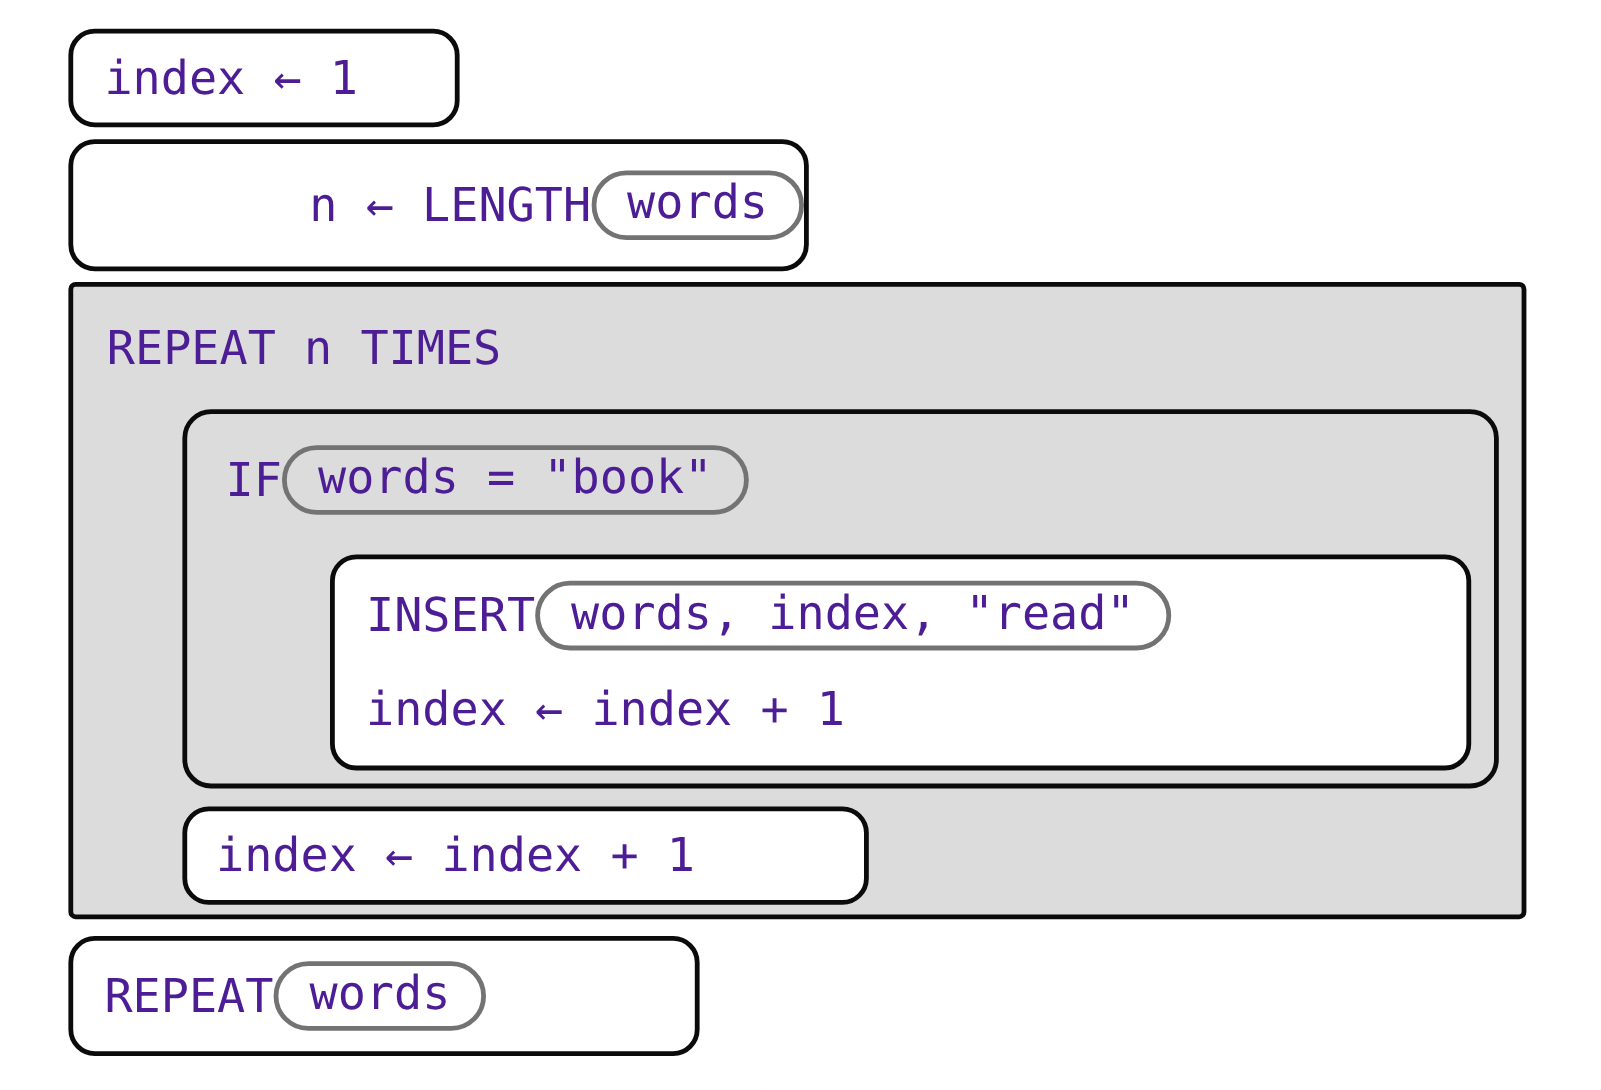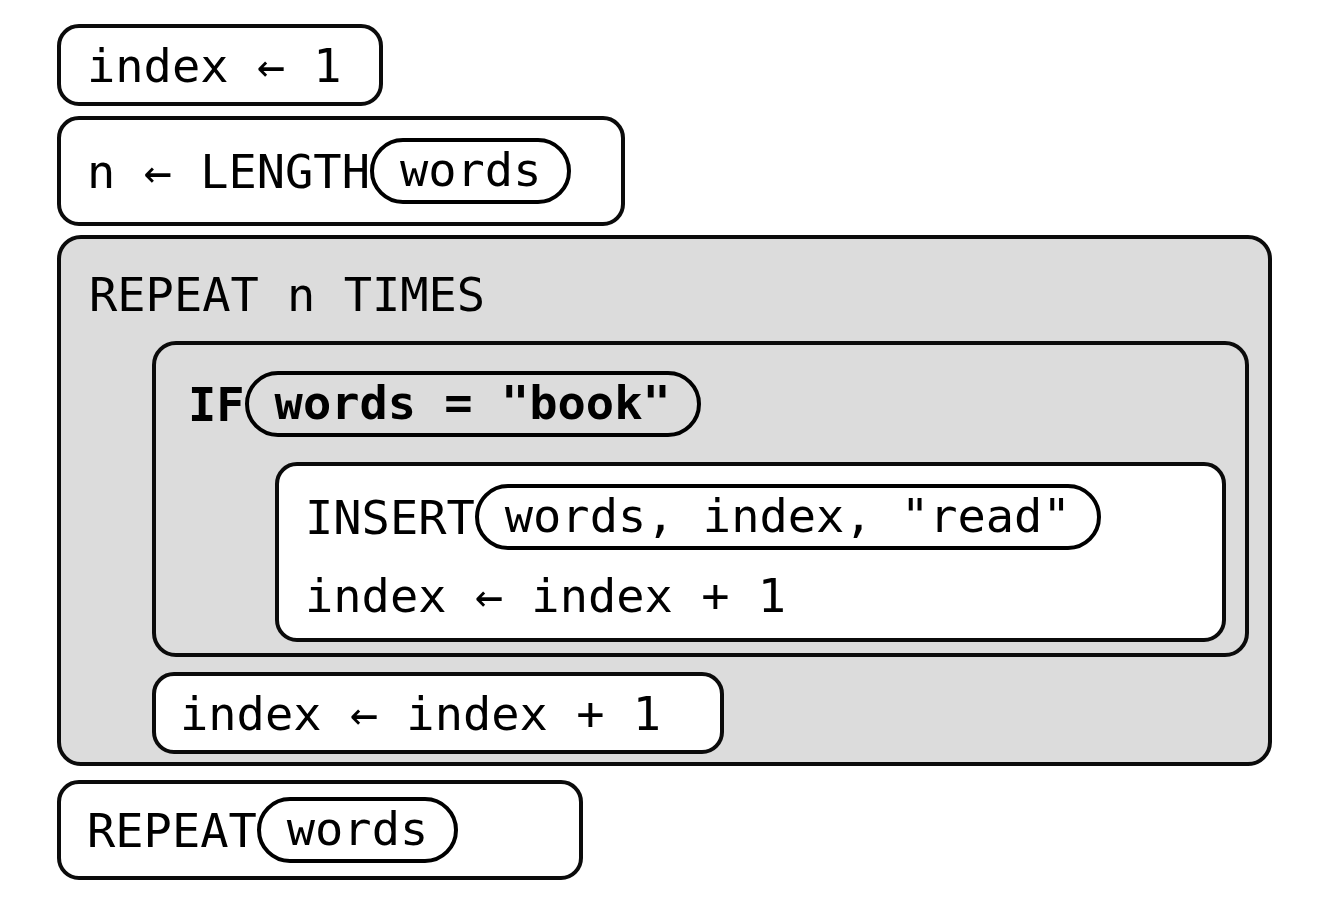--- a/index.html
+++ b/index.html
@@ -25,37 +25,37 @@
   
   .block {
     position: absolute;
     box-sizing: border-box;
     border: 4px solid #0b0b0b;
     background: #ffffff;
     display: flex;
     align-items: center;
   }
   .block-rounded { border-radius: 22px; }
-  .block-container { border-radius: 24px; background: #dcdcdc; display: block; }
+  .block-container { border-radius: 6px; background: #dcdcdc; display: block; }
 
   .code {
     font-family: "DejaVu Sans Mono", "Liberation Mono", monospace;
-    font-size: 47px;
+    font-size: 39px;
     line-height: 1;
-    color: #000000;
+    color: #4c1d95;
     white-space: pre;
     letter-spacing: 0px;
   }
 
   
   .pill {
     display: inline-flex;
     align-items: center;
     box-sizing: border-box;
-    border: 4px solid #000000;
+    border: 4px solid #737373;
     border-radius: 999px;
     background: transparent;
     padding: 4px 26px 7px 26px;
     vertical-align: middle;
   }
   .pill-white { background: #ffffff; }
   .pill-gray  { background: #dcdcdc; }
 
   .row {
     display: flex;
@@ -63,40 +63,41 @@
     white-space: nowrap;
   }
 
   
   #blk-index-init {
     left: 57px;  top: 24px;  width: 326px; height: 82px;
     padding-left: 26px;
   }
 
   #blk-n-length {
-    left: 57px;  top: 116px; width: 568px; height: 110px;
+    left: 57px;  top: 116px; width: 617px; height: 110px;
     padding-left: 26px;
+    justify-content: flex-end;
   }
 
   #blk-repeat {
     left: 57px;  top: 235px; width: 1215px; height: 531px;
     background: #dcdcdc;
   }
   #repeat-label {
     position: absolute; left: 28px; top: 32px;
   }
 
   #blk-if {
     left: 91px;  top: 102px; width: 1097px; height: 316px;
     background: #dcdcdc;
     border-radius: 24px;
   }
   #if-header {
     position: absolute; left: 32px; top: 26px;
-    display: flex; align-items: center; font-weight: bold;
+    display: flex; align-items: center;
   }
   #if-keyword { margin-right: 0px; }
 
   #blk-insert {
     left: 119px; top: 117px; width: 951px; height: 180px;
     background: #ffffff;
     border-radius: 22px;
   }
   #insert-line-1 {
     position: absolute; left: 26px; top: 18px;

